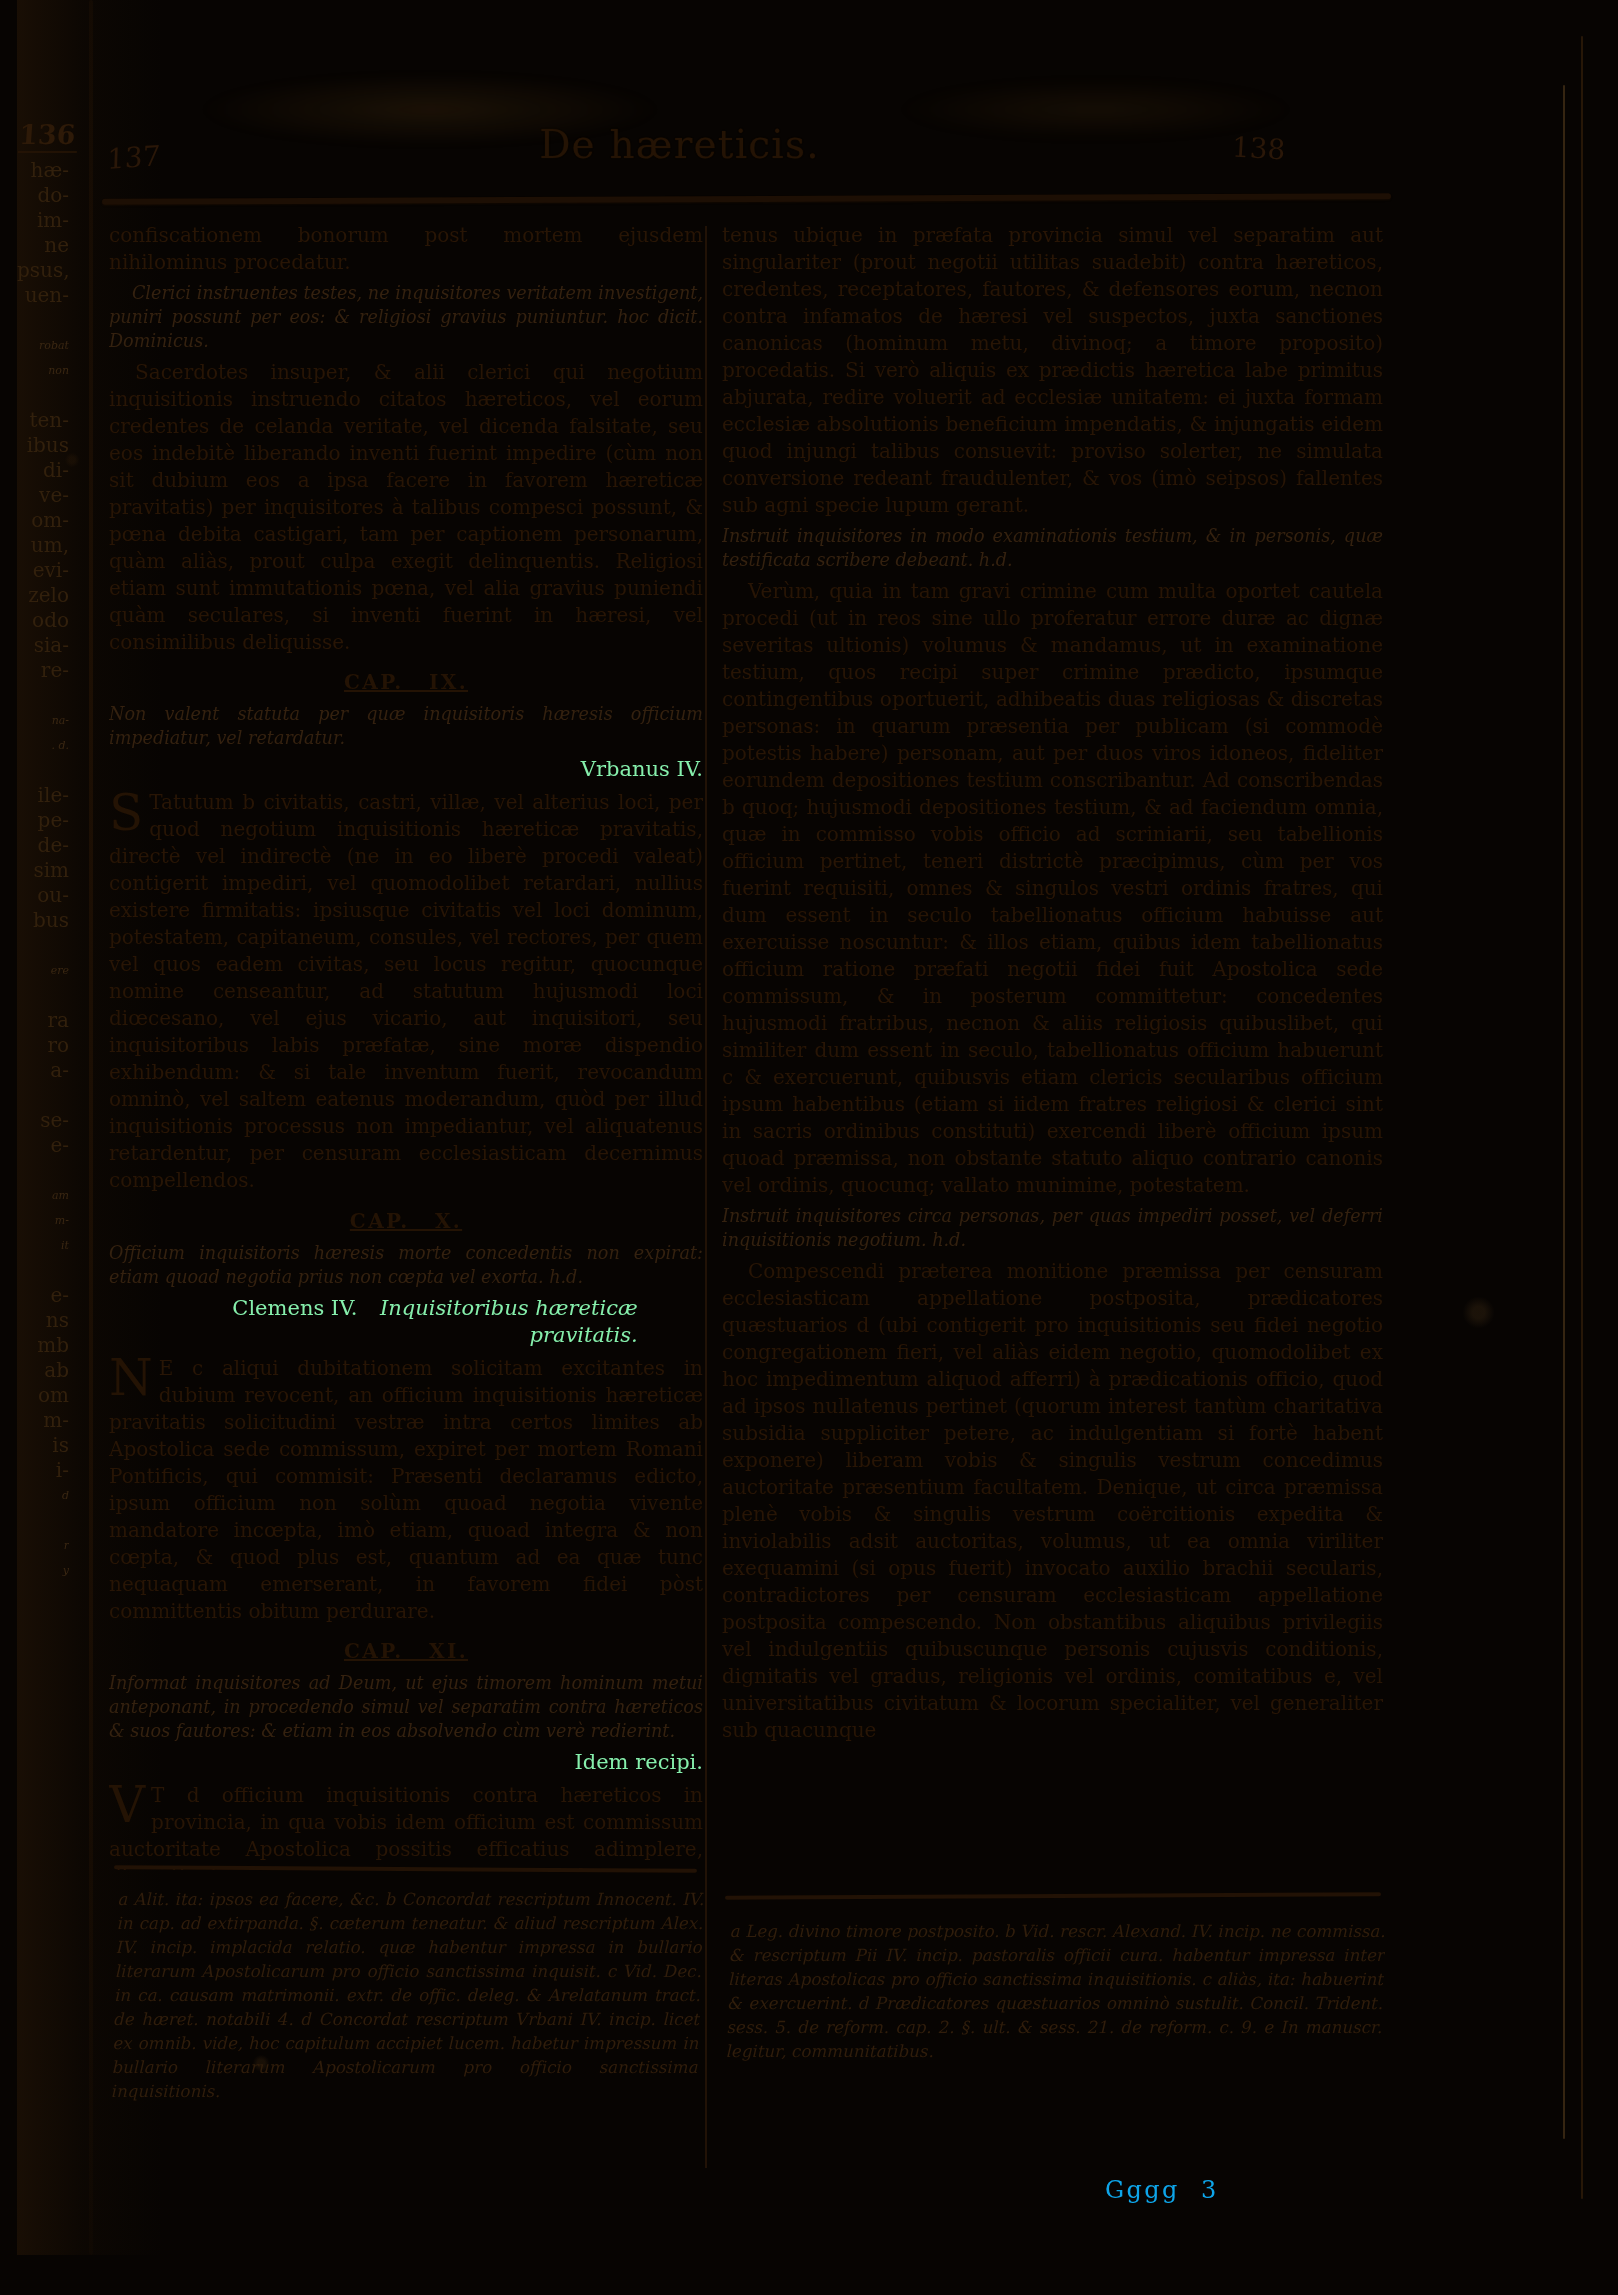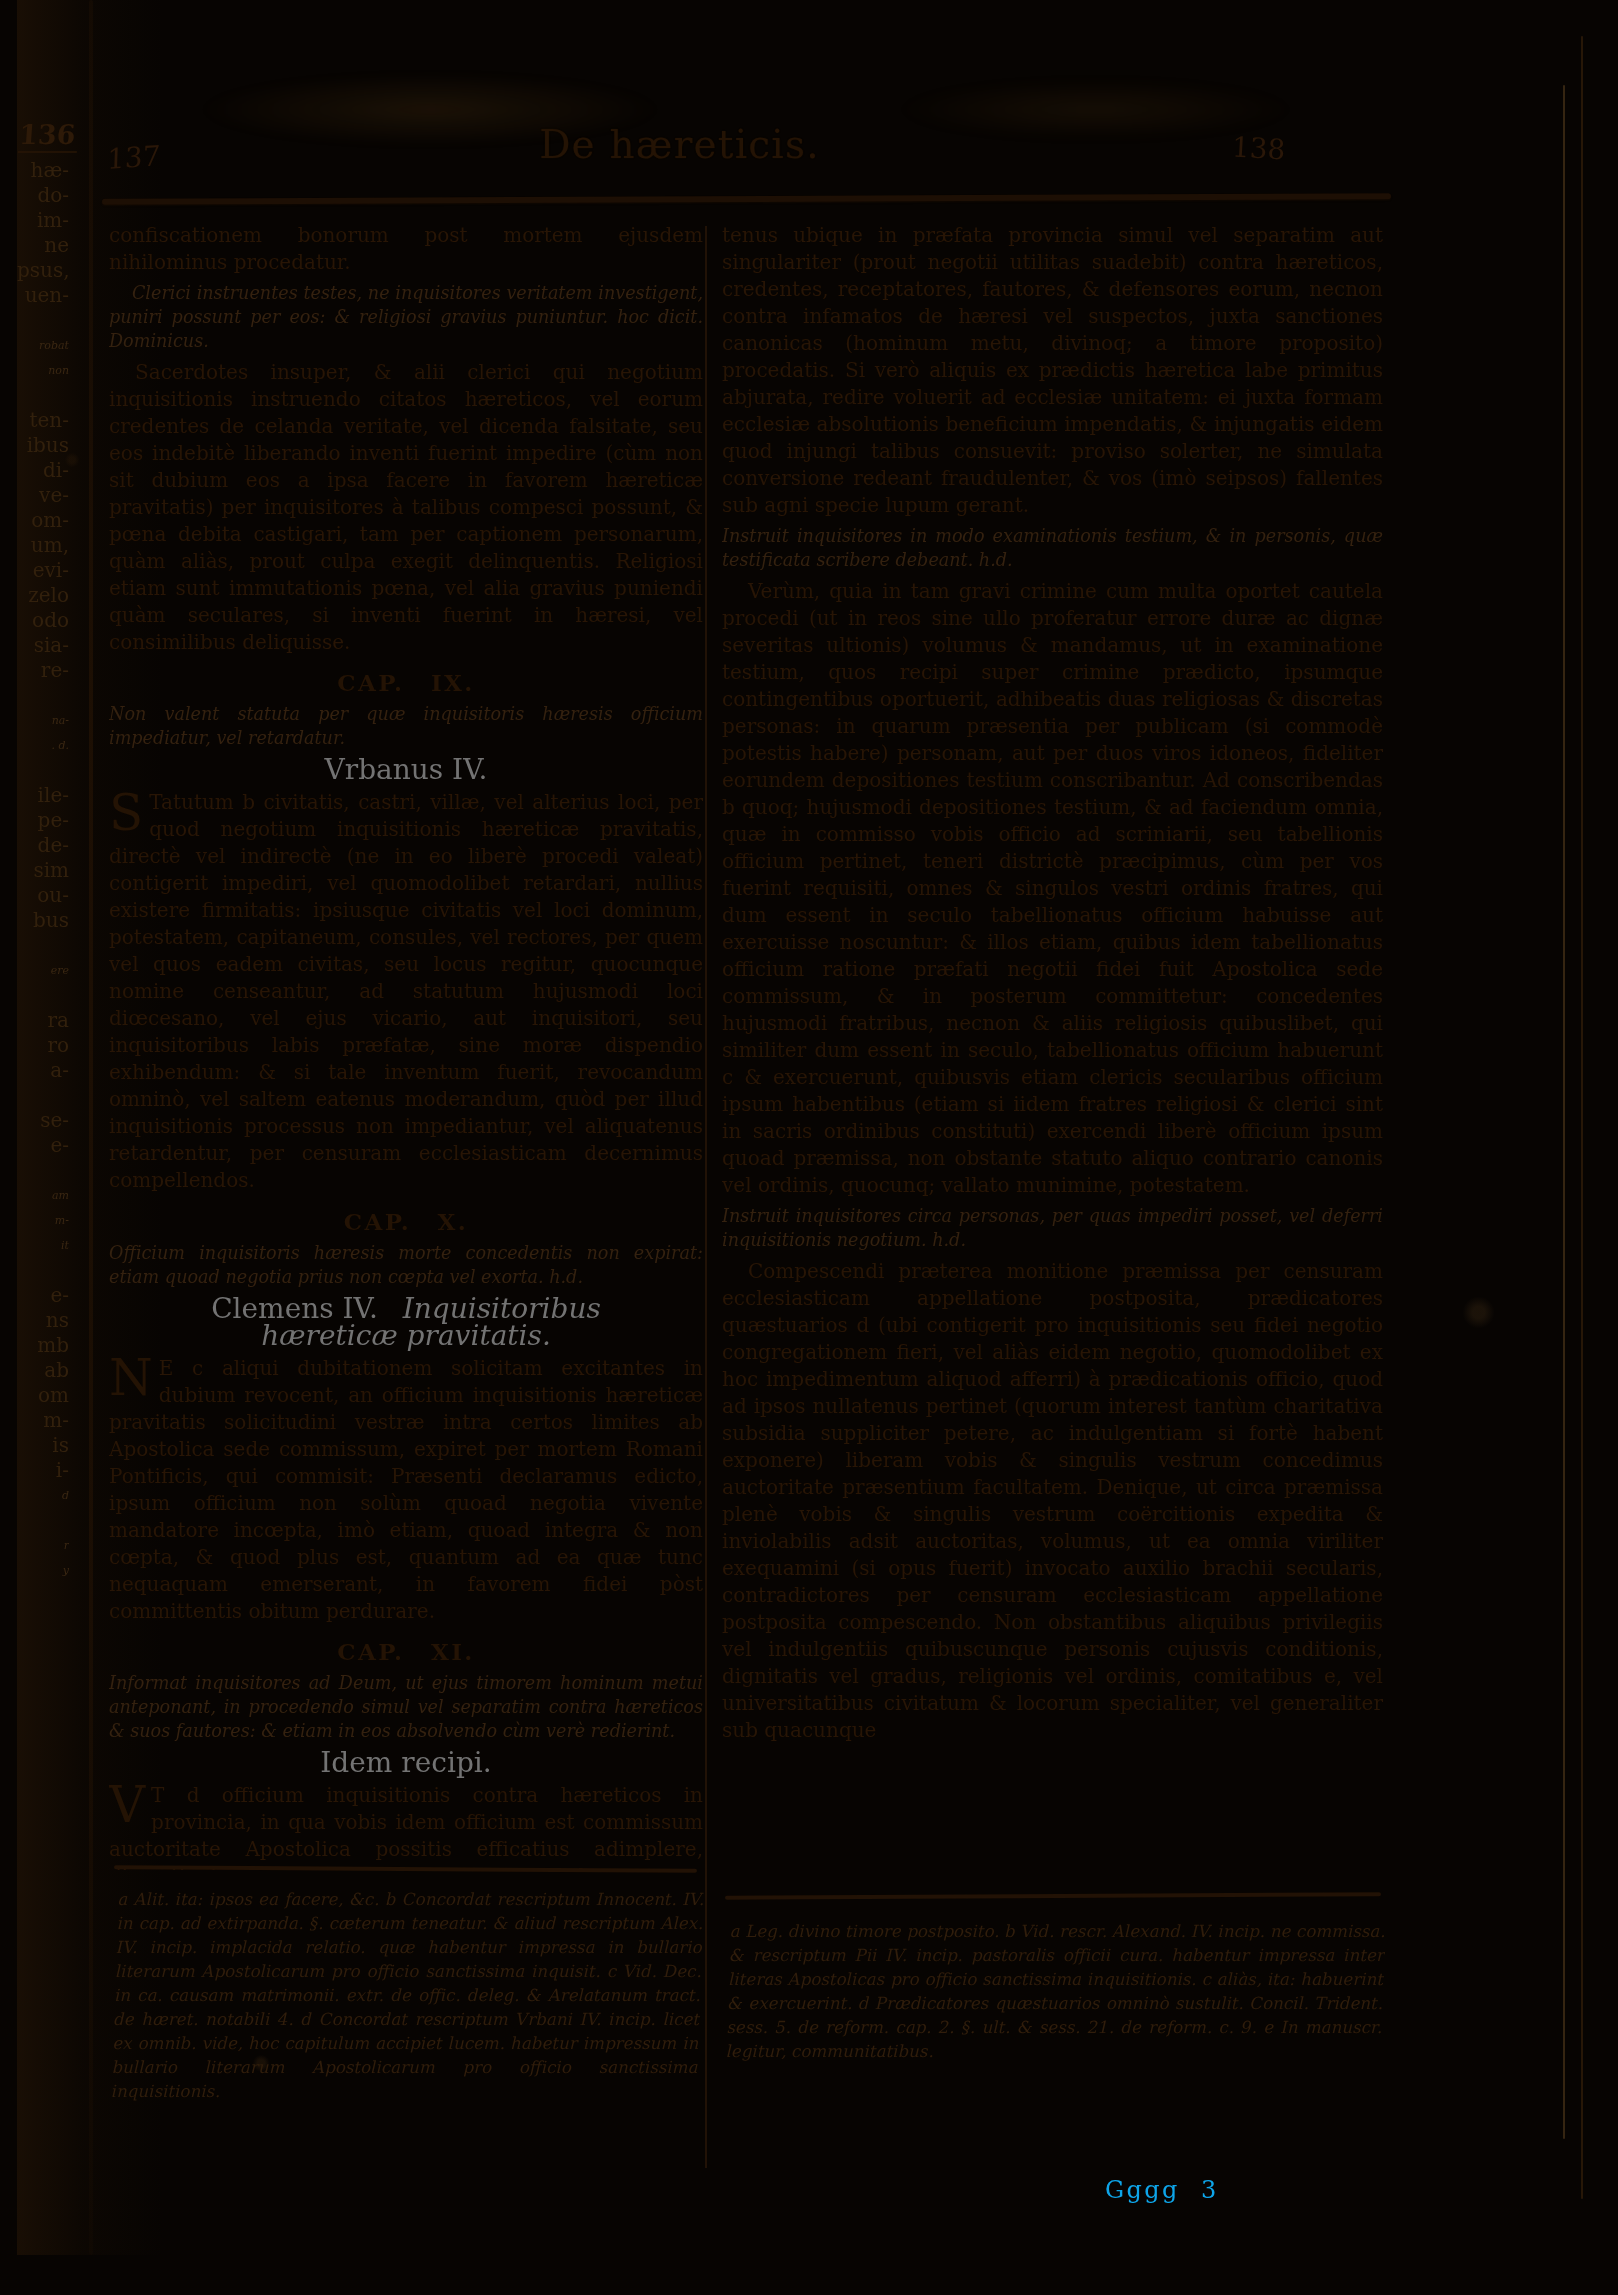--- a/index.html
+++ b/index.html
@@ -61,22 +61,22 @@
 
   
   .col{position:absolute;color:#281505;font-size:20px;line-height:27px;text-align:justify;}
   .col-left{left:92px;top:222px;width:594px;height:1648px;overflow:hidden;}
   .col-right{left:705px;top:222px;width:661px;height:1656px;overflow:hidden;}
   .divider{position:absolute;left:688px;top:226px;width:1.8px;height:1942px;background:rgba(44,24,8,.72);}
 
   .bpara{margin:0 0 3.6px 0;}
   .indent{text-indent:1.3em;}
   .rubric{font-style:italic;font-size:17.6px;line-height:24px;color:#34210f;margin:4.9px 0 6px 0;}
-  .cap-head{text-align:center;font-size:23px;letter-spacing:2.4px;word-spacing:16px;margin:13.4px 0 6px 0;color:#241304;}
-  .attrib{text-align:center;font-size:28px;margin:2.4px auto 6px auto;color:#737373;}
+  .cap-head{text-align:center;font-size:20px;letter-spacing:2.4px;word-spacing:16px;margin:13.4px 0 6px 0;color:#241304;text-decoration:underline;}
+  .attrib{text-align:right;font-size:21px;margin:2.4px auto 6px auto;color:#86efac;}
   .attrib .it{font-style:italic;margin-left:16px;}
   .attrib.two-line{width:78%;}
   .dropcap{float:left;font-size:50px;line-height:43px;padding:2.4px 6px 0 0;color:#241304;}
 
   
   .fn-rule{position:absolute;height:4.3px;background:#22120516;background:#221205;border-radius:2.4px;}
   .fn-rule.left{left:97px;top:1867px;width:583px;transform:rotate(.35deg);}
   .fn-rule.right{left:708px;top:1894px;width:656px;transform:rotate(-.3deg);}
   .footnotes{position:absolute;font-style:italic;font-size:16.7px;line-height:24px;
     color:#301d0b;text-align:justify;transform:skewX(-2deg);}

